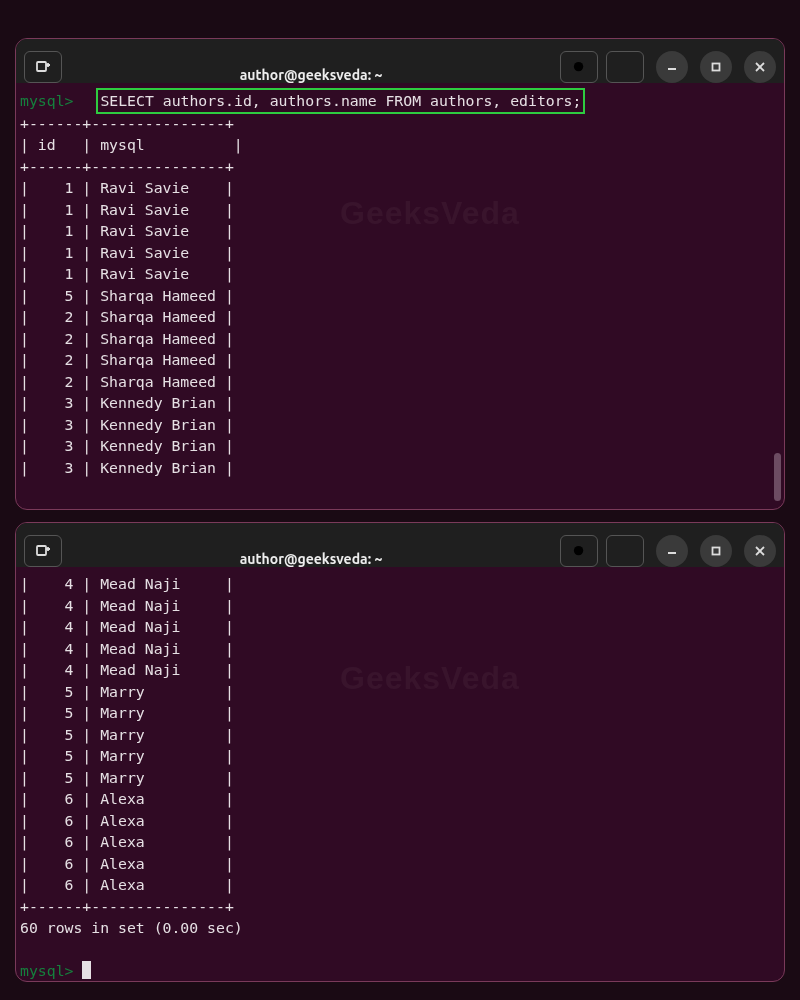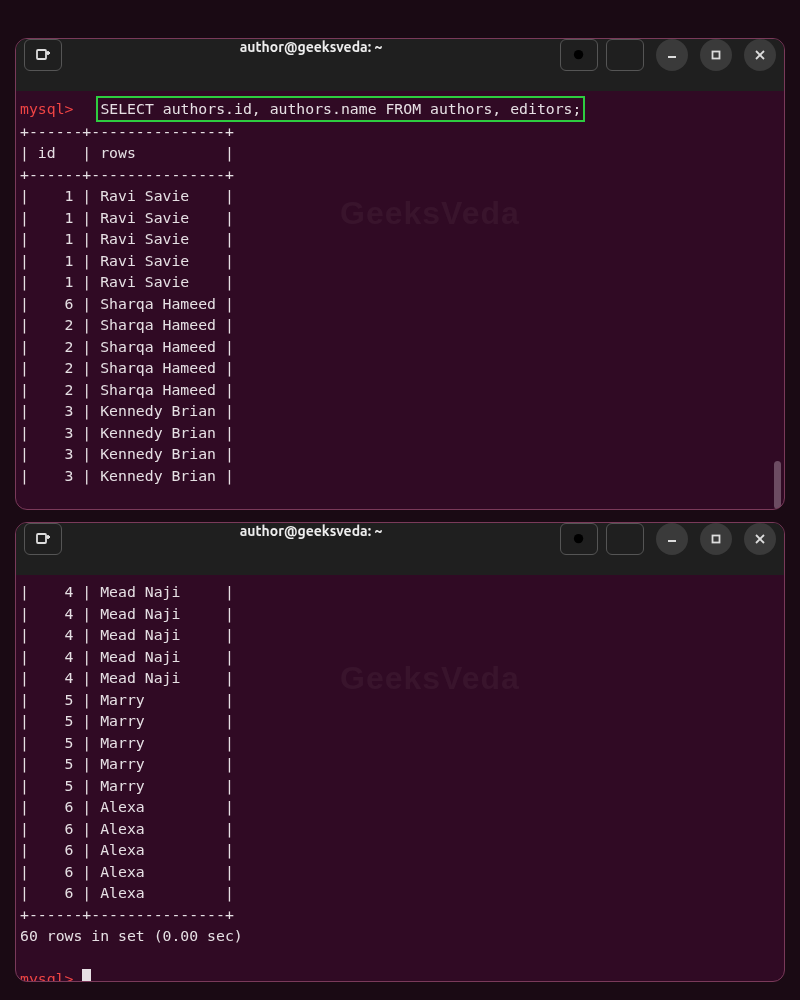--- a/index.html
+++ b/index.html
@@ -14,24 +14,24 @@
   .terminal-window {
     position: absolute;
     background: #300a24;
     border: 1px solid #7a3a5a;
     border-radius: 12px;
     overflow: hidden;
   }
   .win1 { left: 15px; top: 38px; width: 770px; height: 472px; }
   .win2 { left: 15px; top: 522px; width: 770px; height: 460px; }
   .titlebar {
-    height: 52px;
+    height: 44px;
     background: #1f1f1f;
     display: flex;
-    align-items: flex-start;
+    align-items: flex-end;
     padding: 0 8px;
     gap: 8px;
   }
   .tab-btn {
     width: 38px;
     height: 32px;
     border-radius: 6px;
     background: transparent;
     display: flex;
     align-items: center;
@@ -63,21 +63,21 @@
   .terminal-body {
     padding: 6px 4px 4px 4px;
     color: #e6e0e4;
     font-size: 14.8px;
     line-height: 21.5px;
     white-space: pre;
     font-family: 'DejaVu Sans Mono', 'Ubuntu Mono', monospace;
     position: relative;
     height: calc(100% - 44px);
   }
-  .prompt { color: #ef4444; }
+  .prompt { color: #15803d; }
   .hl-box {
     display: inline-block;
     border: 2px solid #2ecc40;
     padding: 0 2px;
     margin: -1px 14px;
   }
   .cursor {
     display: inline-block;
     width: 9px;
     height: 18px;
@@ -142,28 +142,28 @@
     </div>
     <div class="win-btn">
       <svg width="12" height="12" viewBox="0 0 12 12">
           <line x1="2" y1="2" x2="10" y2="10"></line>
           <line x1="10" y1="2" x2="2" y2="10"></line>
         </svg>
     </div>
   </div>
   <div class="terminal-body"><span class="prompt">mysql&gt;</span> <span class="hl-box">SELECT authors.id, authors.name FROM authors, editors;</span>
 <span>+------+---------------+</span>
-<span>| id   | rows          |</span>
+<span>| id   | mysql          |</span>
 <span>+------+---------------+</span>
 <span id="rows1">|    1 | Ravi Savie    |
 |    1 | Ravi Savie    |
 |    1 | Ravi Savie    |
 |    1 | Ravi Savie    |
 |    1 | Ravi Savie    |
-|    6 | Sharqa Hameed |
+|    5 | Sharqa Hameed |
 |    2 | Sharqa Hameed |
 |    2 | Sharqa Hameed |
 |    2 | Sharqa Hameed |
 |    2 | Sharqa Hameed |
 |    3 | Kennedy Brian |
 |    3 | Kennedy Brian |
 |    3 | Kennedy Brian |
 |    3 | Kennedy Brian |</span>
 <div class="scrollbar" style="top:370px; height:48px;"></div></div>
 </div>

